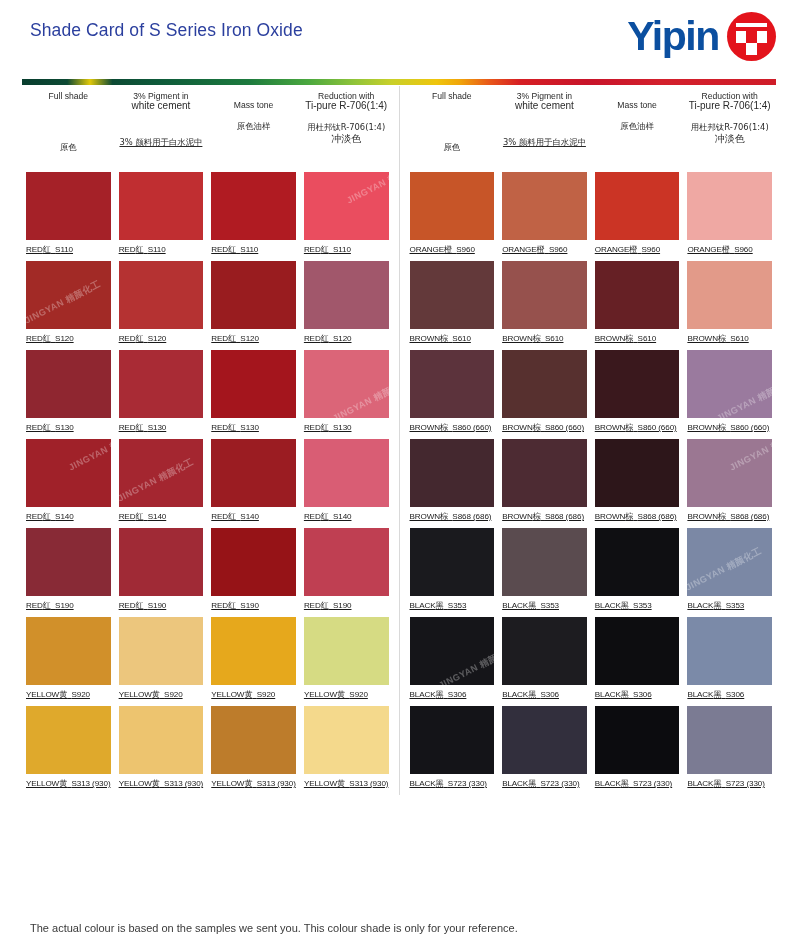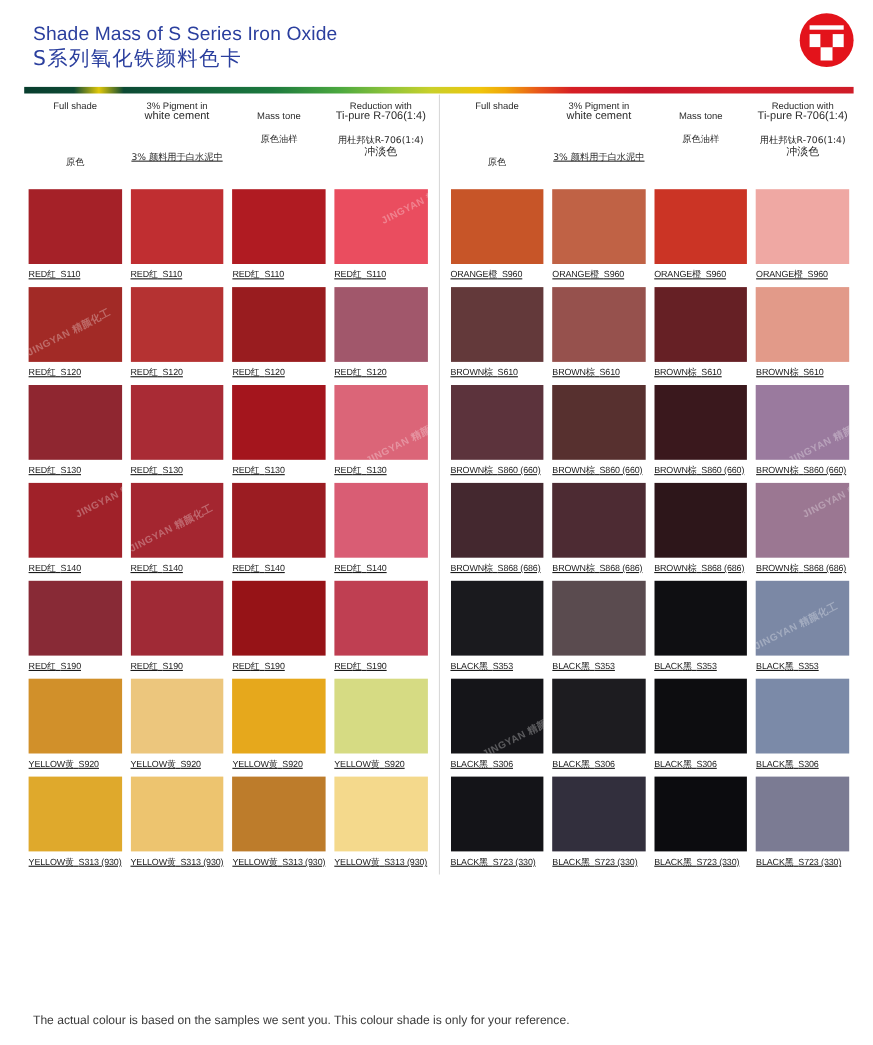--- a/index.html
+++ b/index.html
@@ -227,25 +227,25 @@
     font-size: 11.5px;
     line-height: 1.5;
     margin-top: 2px;
   }
 </style>
 </head>
 <body>
 
 <div class="header">
   <div class="title-block">
-    <div class="title-en">Shade Mass of S Series Iron Oxide</div>
-    <div class="title-cn">S系列氧化铁颜料色卡</div>
+    <div class="title-en">Shade Card of S Series Iron Oxide</div>
   </div>
 
   <div class="logo-block">
+    <div class="logo-word">Yipin</div>
     <div class="logo-mark">
       <div class="bar-top"></div>
       <div class="checker">
         <i class="ck-w"></i>
           <i class="ck-r"></i>
           <i class="ck-w"></i>
         <i class="ck-r"></i>
           <i class="ck-w"></i>
           <i class="ck-r"></i>
       </div>

